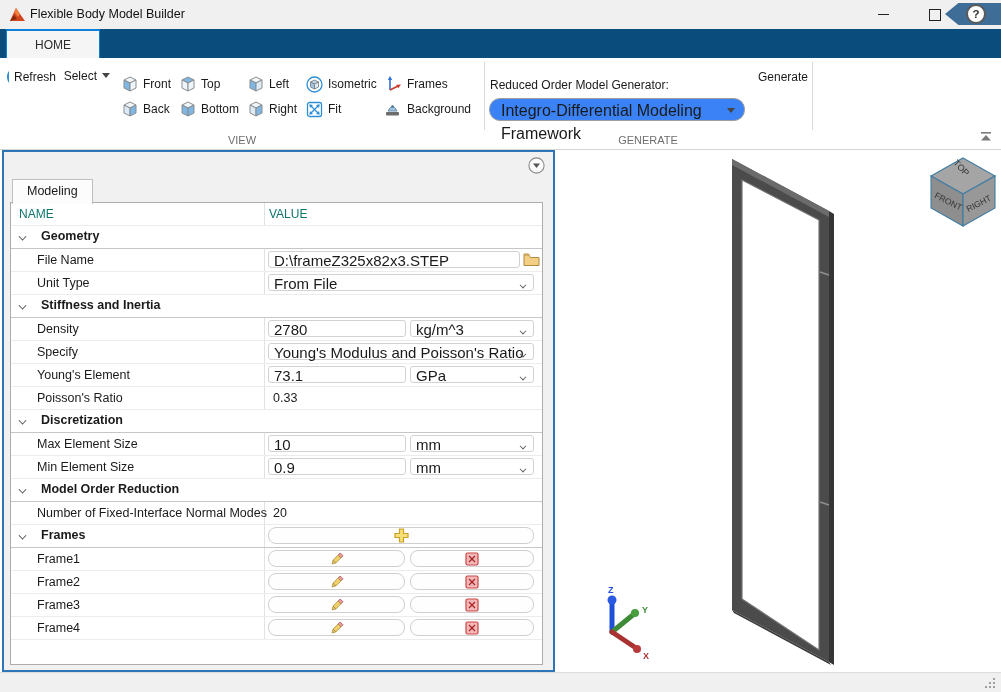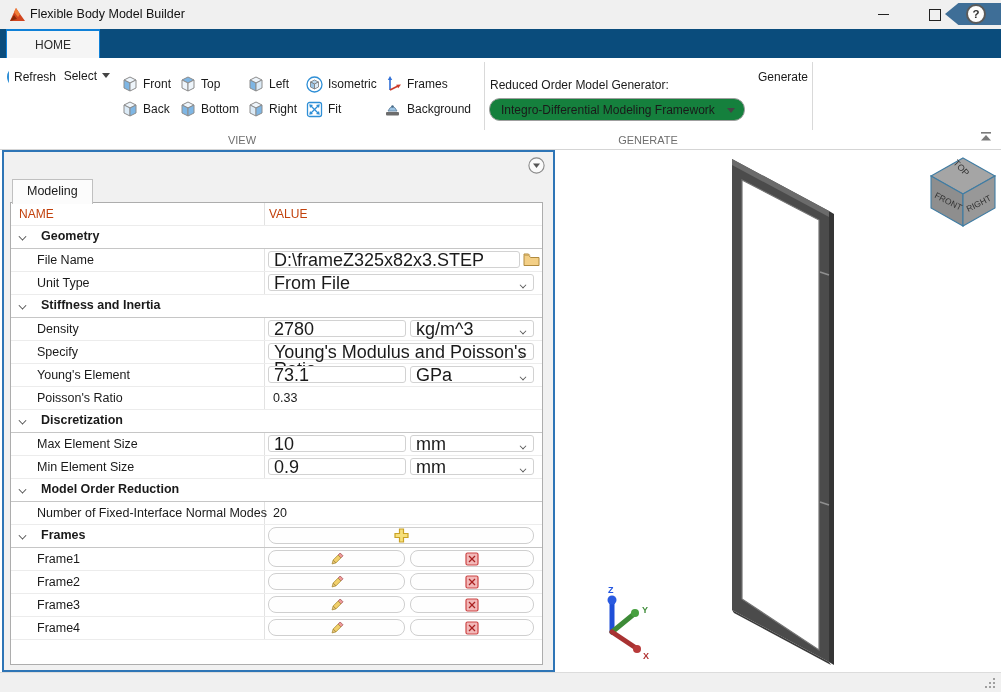--- a/index.html
+++ b/index.html
@@ -27,40 +27,40 @@
                display:flex;align-items:center;justify-content:center;font-size:11.5px;font-weight:bold;color:#333;}
 
   
   .toolstrip{left:0;top:58px;width:1001px;height:92px;background:#fff;border-bottom:1px solid #d5d5d5;box-sizing:border-box;}
   .bigbtn{display:flex;align-items:center;top:5px;gap:5px;font-size:12px;}
   .smallbtn{display:flex;align-items:center;gap:5px;height:20px;font-size:12px;white-space:nowrap;}
   .seclabel{bottom:3px;font-size:11px;color:#6f6f6f;text-align:center;}
   .vsep{top:4px;width:1px;height:68px;background:#d9d9d9;}
   .caret-down{width:0;height:0;border-left:4px solid transparent;border-right:4px solid transparent;border-top:5px solid #444;}
   .rom-label{left:490px;top:20px;font-size:12px;color:#1a1a1a;}
-  .rom-dd{left:489px;top:40px;width:256px;height:23px;border:1px solid #9f9f9f;border-radius:11px;background:#15803d;
-          font-size:12px;line-height:23px;padding-left:11px;box-sizing:border-box;}
+  .rom-dd{left:489px;top:40px;width:256px;height:23px;border:1px solid #9f9f9f;border-radius:11px;background:#3b82f6;
+          font-size:16px;line-height:23px;padding-left:11px;box-sizing:border-box;}
   .rom-dd .caret-down{position:absolute;right:9px;top:9px;}
 
   
   .panel{left:2px;top:150px;width:549px;height:518px;border:2px solid #2e75b6;background:#f1f1f1;}
   .settings-tab{left:8px;top:27px;height:24px;padding:0 14px;background:#fcfcfc;border:1px solid #c0c0c0;border-bottom:none;
                 font-size:12.5px;line-height:23px;z-index:2;}
   .tbl{left:6px;top:50px;width:533px;bottom:5px;background:#fff;border:1px solid #adadad;box-sizing:border-box;overflow:hidden;}
   .trow{position:relative;height:22px;border-bottom:1px solid #ececec;font-size:12.5px;}
   .trow .coldiv{position:absolute;left:253px;top:0;bottom:0;width:1px;background:#e2e2e2;}
-  .thead{color:#c2410c;font-size:12px;}
+  .thead{color:#0f766e;font-size:12px;}
   .thead .h1{position:absolute;left:8px;top:4px;} .thead .h2{position:absolute;left:258px;top:4px;}
   .rowlabel{position:absolute;left:26px;top:4px;}
   .sectionrow{border-bottom:1px solid #c6c6c6;}
   .sectionrow .stitle{position:absolute;left:30px;top:3px;font-weight:bold;font-size:12.5px;}
   .schev{position:absolute;left:8px;top:7px;width:7px;height:7px;}
   .schev::before{content:"";position:absolute;left:0;top:0;width:6px;height:6px;border-left:1.6px solid #3a3a3a;border-bottom:1.6px solid #3a3a3a;transform:rotate(-45deg) scale(.8);}
   .vfield{position:absolute;top:2px;height:17px;border:1px solid #d2d2d2;border-radius:3px;background:#fff;
-          font-size:18px;line-height:17px;padding-left:5px;box-sizing:border-box;}
+          font-size:15px;line-height:17px;padding-left:5px;box-sizing:border-box;}
   .vplain{position:absolute;left:262px;top:4px;}
   .chev{position:absolute;right:6px;top:7px;width:8px;height:5px;}
   .chev::before{content:"";position:absolute;left:1px;top:0;width:5px;height:5px;border-right:1.2px solid #555;border-bottom:1.2px solid #555;transform:rotate(45deg) scale(.8);}
   .rowbtn{position:absolute;top:2px;height:17px;border:1px solid #cfcfcf;border-radius:8px;background:#fefefe;
           display:flex;align-items:center;justify-content:center;box-sizing:border-box;}
 
   
   .viewport{left:555px;top:150px;width:446px;height:522px;background:#fff;}
   .footer{left:0;top:672px;width:1001px;height:20px;background:#f0f0f0;border-top:1px solid #dcdcdc;box-sizing:border-box;}
   .grip span{position:absolute;width:2px;height:2px;background:#9f9f9f;}

